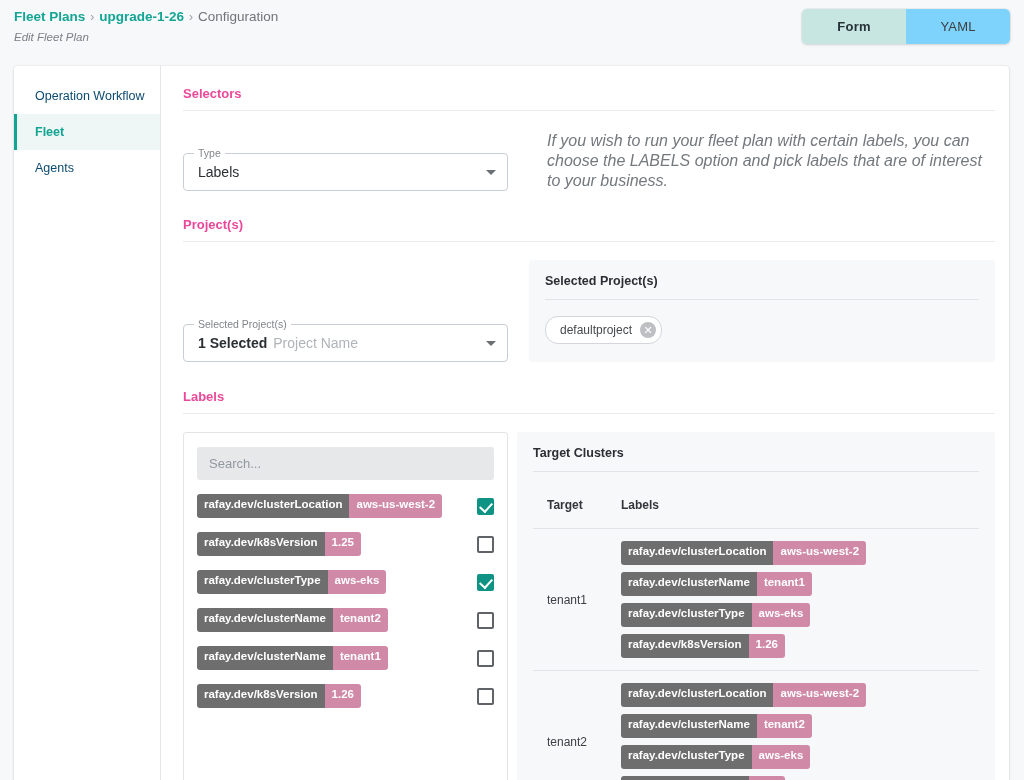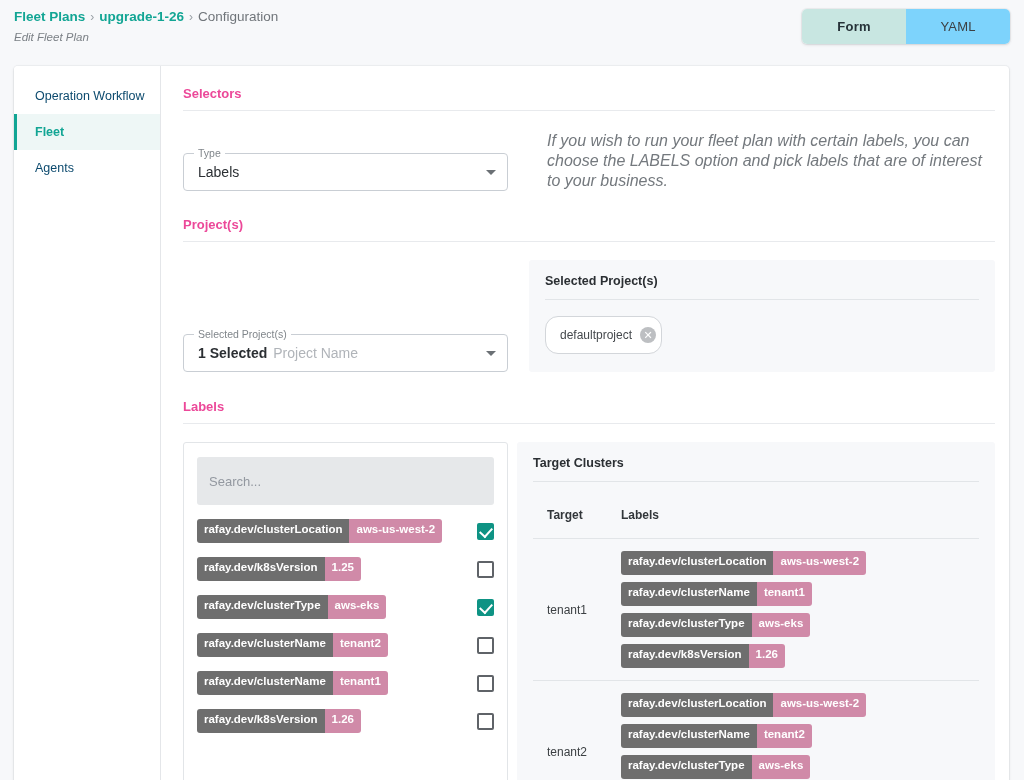--- a/index.html
+++ b/index.html
@@ -208,21 +208,21 @@
     color: #2b2f33;
   }
   .panel-hr {
     height: 1px;
     background: #e2e5e8;
     margin: 11px 0 16px 0;
   }
   .chip-proj {
     display: inline-flex;
     align-items: center;
-    height: 38px;
+    height: 28px;
     padding: 0 5px 0 14px;
     border: 1px solid #d3d6da;
     border-radius: 13px;
     background: #fff;
     font-size: 12px;
     color: #45494d;
   }
   .chip-x {
     width: 16px; height: 16px;
     border-radius: 50%;
@@ -241,21 +241,21 @@
   .lbl-box {
     width: 325px;
     flex: 0 0 325px;
     border: 1px solid #e2e5e8;
     border-radius: 3px;
     padding: 14px 13px 14px 13px;
     min-height: 340px;
   }
   .search {
     width: 100%;
-    height: 48px;
+    height: 33px;
     border: 0;
     border-radius: 3px;
     background: #e6e8ea;
     padding: 0 12px;
     font-family: inherit;
     font-size: 13px;
     color: #7f1d1d;
     outline: none;
   }
   .search::placeholder { color: #9398a0; }

